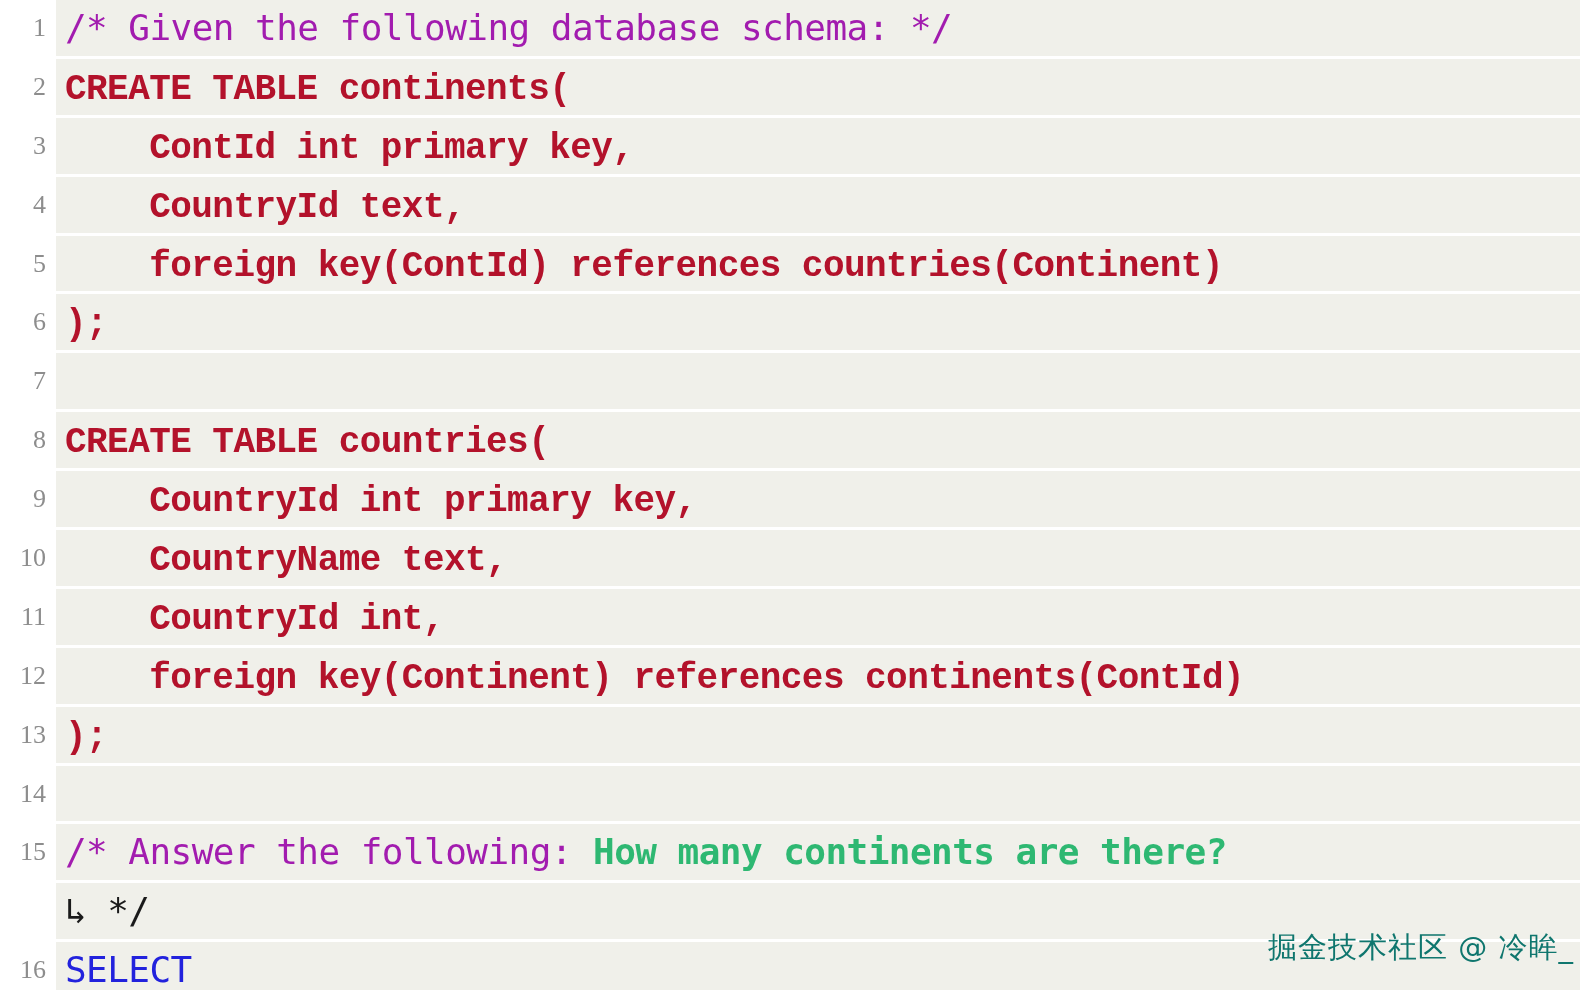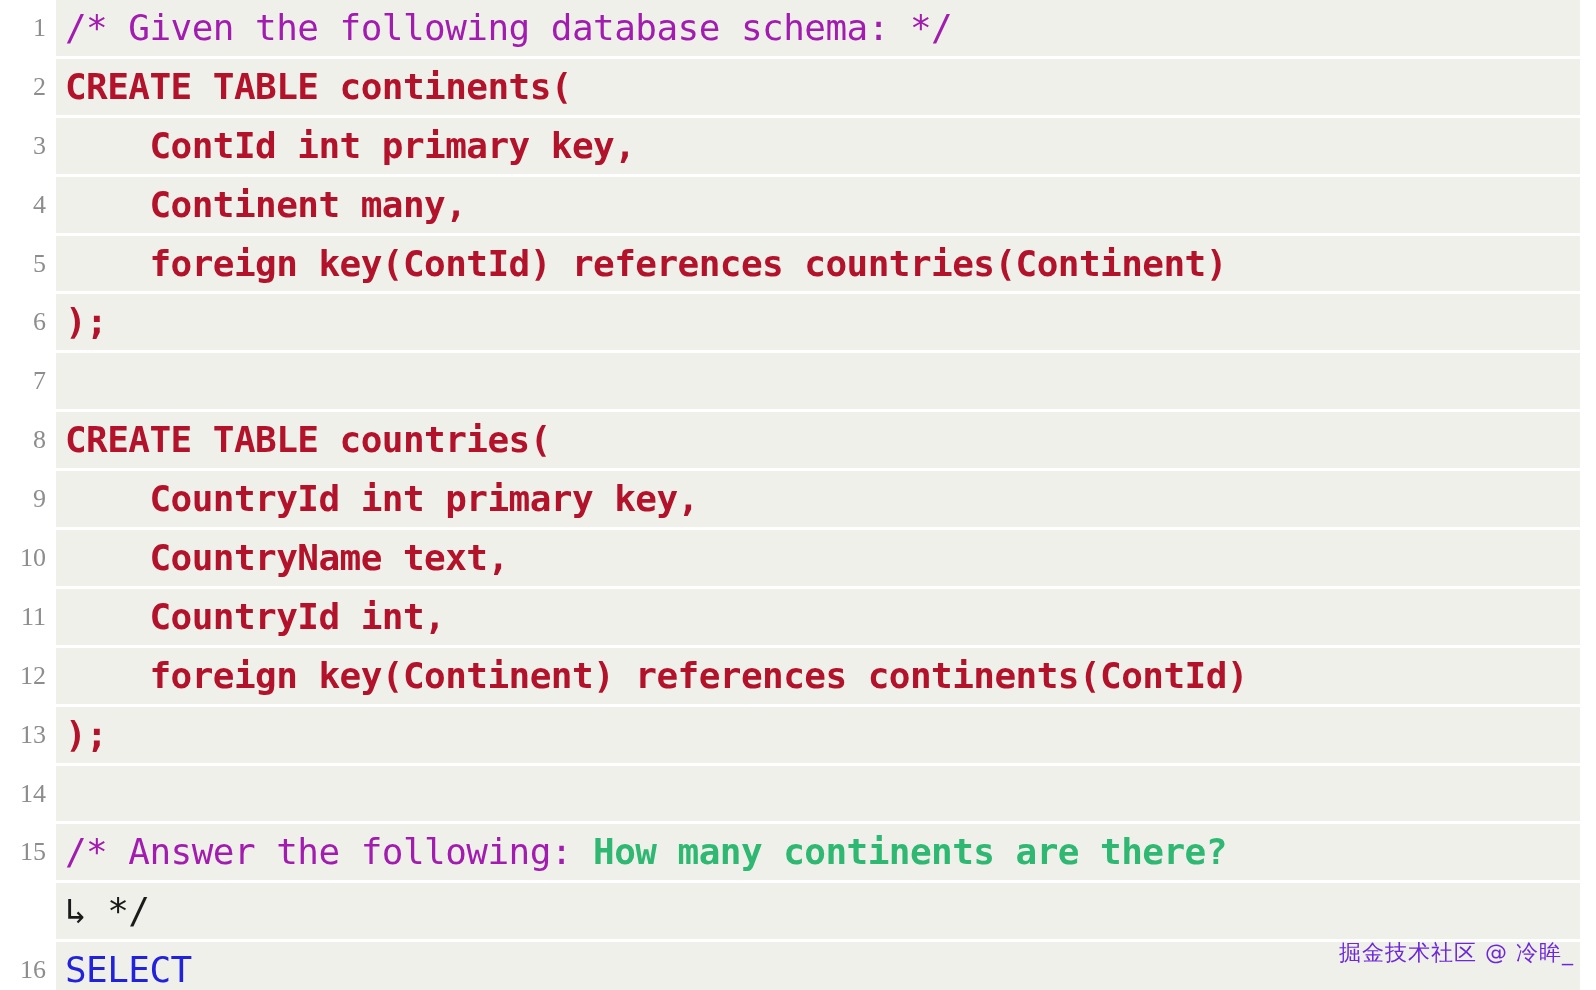--- a/index.html
+++ b/index.html
@@ -70,42 +70,43 @@
     background: #ffffff;
   }
 
   .tok-comment {
     color: #a21caf;
     font-weight: 400;
   }
   .tok-sql {
     color: #b3122b;
     font-weight: 700;
+    font-family: Liberation Mono, monospace;
   }
   .tok-question {
     color: #2eb872;
     font-weight: 700;
     margin-top: 20px;
   }
   .tok-select {
     color: #2222dd;
     font-weight: 400;
   }
   .tok-wrapmark {
     color: #1a1a1a;
     font-weight: 400;
   }
 
   #watermark {
     position: absolute;
     right: 22px;
     bottom: 22px;
     font-family: "DejaVu Sans", "Liberation Sans", sans-serif;
-    font-size: 22px;
-    color: #6d28d9;
+    font-size: 29px;
+    color: #0f766e;
     letter-spacing: 1px;
     white-space: pre;
     user-select: none;
   }
 
   
   #right-trim {
     position: absolute;
     top: 0;
     right: 0;
@@ -130,21 +131,21 @@
         <div class="content"><span class="tok-sql">CREATE TABLE continents(</span></div>
       </div>
       <div class="sep"></div>
       <div class="code-line">
         <div class="gutter">3</div>
         <div class="content"><span class="tok-sql">    ContId int primary key,</span></div>
       </div>
       <div class="sep"></div>
       <div class="code-line">
         <div class="gutter">4</div>
-        <div class="content"><span class="tok-sql">    Continent many,</span></div>
+        <div class="content"><span class="tok-sql">    CountryId text,</span></div>
       </div>
       <div class="sep"></div>
       <div class="code-line">
         <div class="gutter">5</div>
         <div class="content"><span class="tok-sql">    foreign key(ContId) references countries(Continent)</span></div>
       </div>
       <div class="sep"></div>
       <div class="code-line">
         <div class="gutter">6</div>
         <div class="content"><span class="tok-sql">);</span></div>

